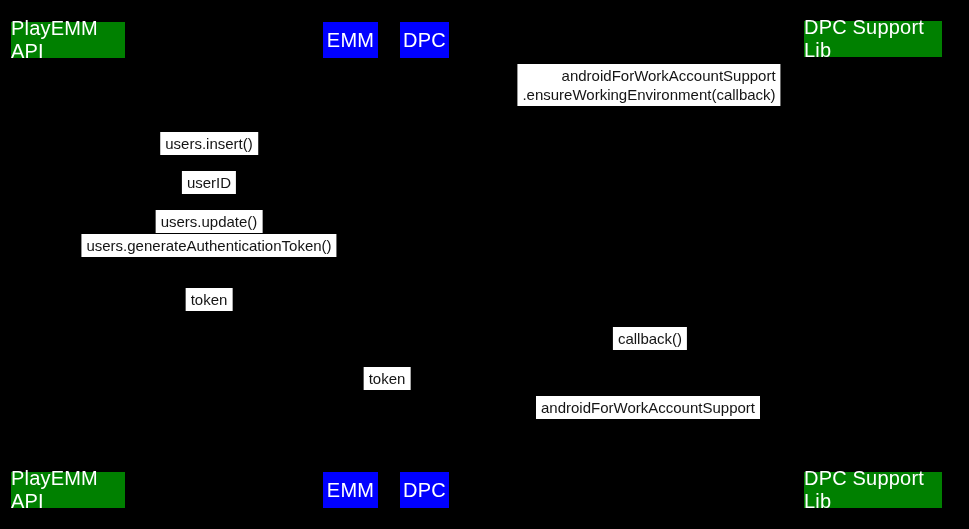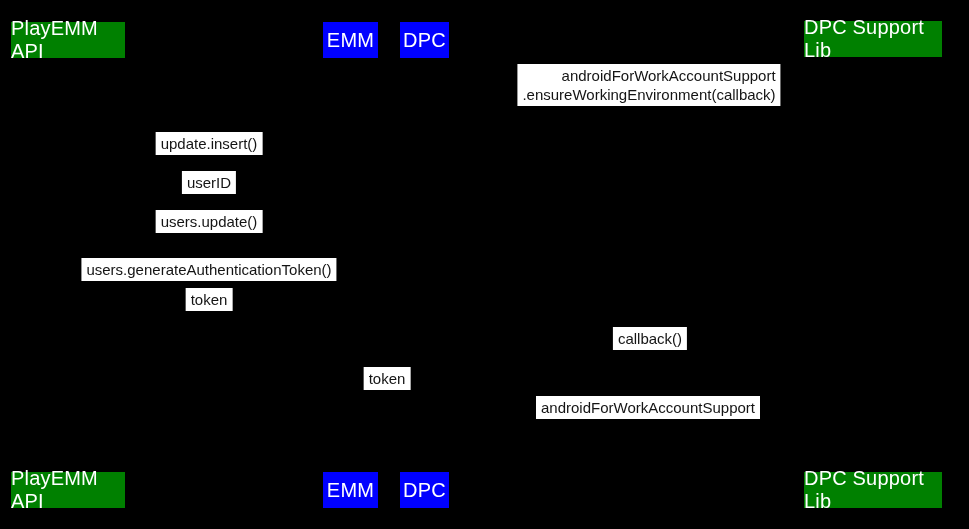--- a/index.html
+++ b/index.html
@@ -56,32 +56,32 @@
   <div class="actor blue" style="left:323px; top:22px; width:55px;">EMM</div>
   <div class="actor blue" style="left:400px; top:22px; width:49px;">DPC</div>
   <div class="actor green" style="left:804px; top:21px; width:138px;">DPC Support Lib</div>
 
   <div class="msg" style="left:649px; top:64px;">
     <span class="line">androidForWorkAccountSupport</span>
     <span class="line">.ensureWorkingEnvironment(callback)</span>
   </div>
 
   <div class="msg" style="left:209px; top:132px;">
-    <span class="line">update.insert()</span>
+    <span class="line">users.insert()</span>
   </div>
 
   <div class="msg" style="left:209px; top:171px;">
     <span class="line">userID</span>
   </div>
 
   <div class="msg" style="left:209px; top:210px;">
     <span class="line">users.update()</span>
   </div>
 
-  <div class="msg" style="left:209px; top:234px;margin-top:24px;">
+  <div class="msg" style="left:209px; top:234px;">
     <span class="line">users.generateAuthenticationToken()</span>
   </div>
 
   <div class="msg" style="left:209px; top:288px;">
     <span class="line">token</span>
   </div>
 
   <div class="msg" style="left:650px; top:327px;">
     <span class="line">callback()</span>
   </div>

